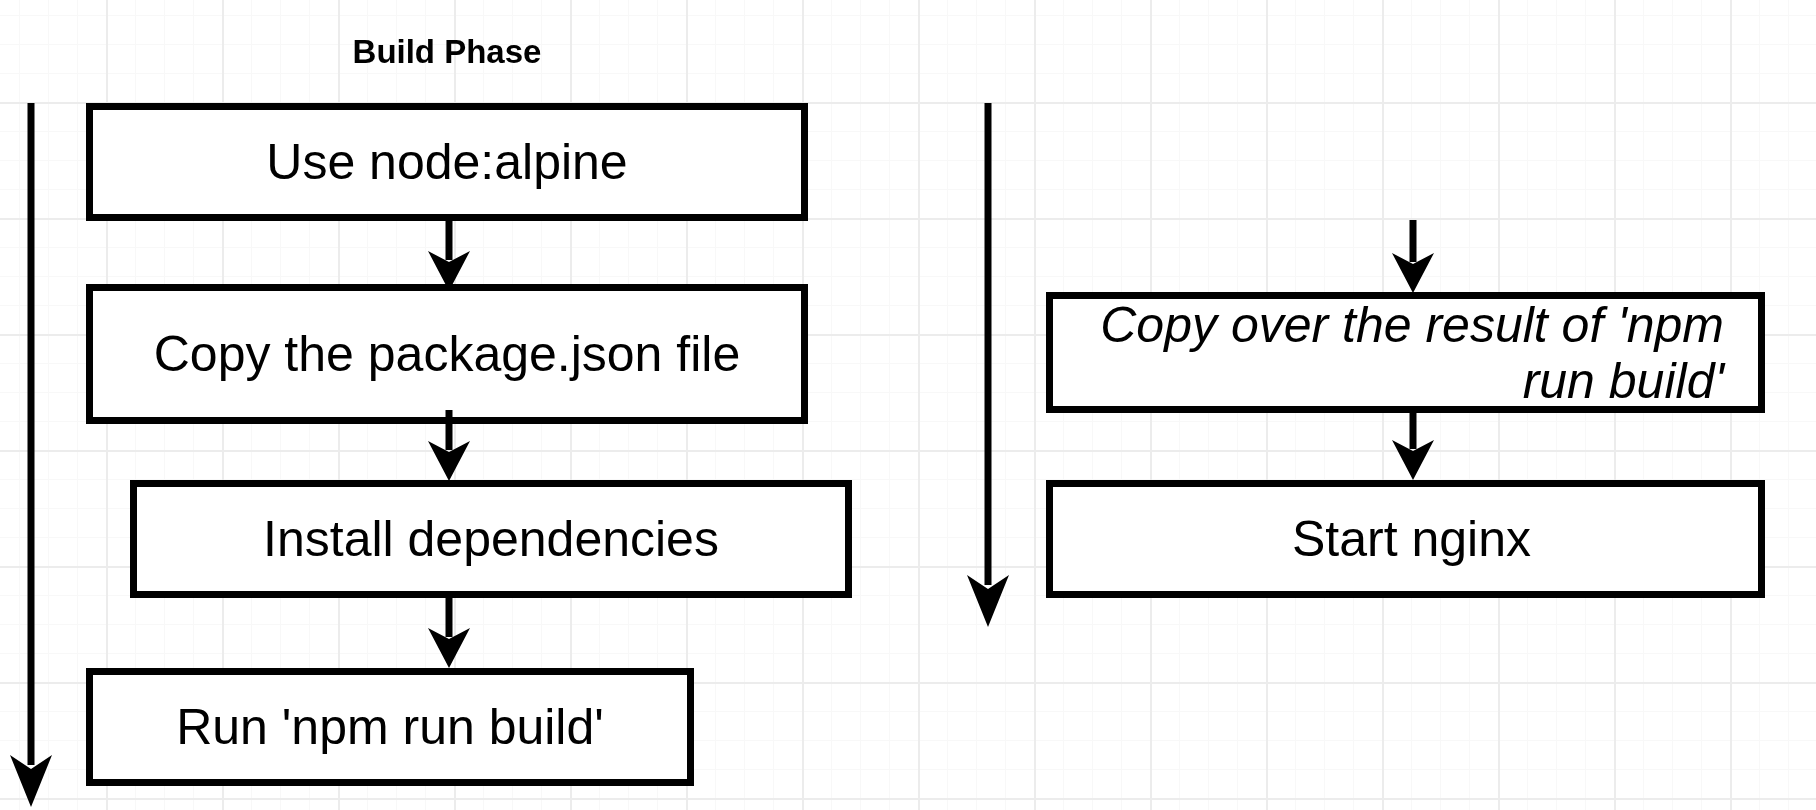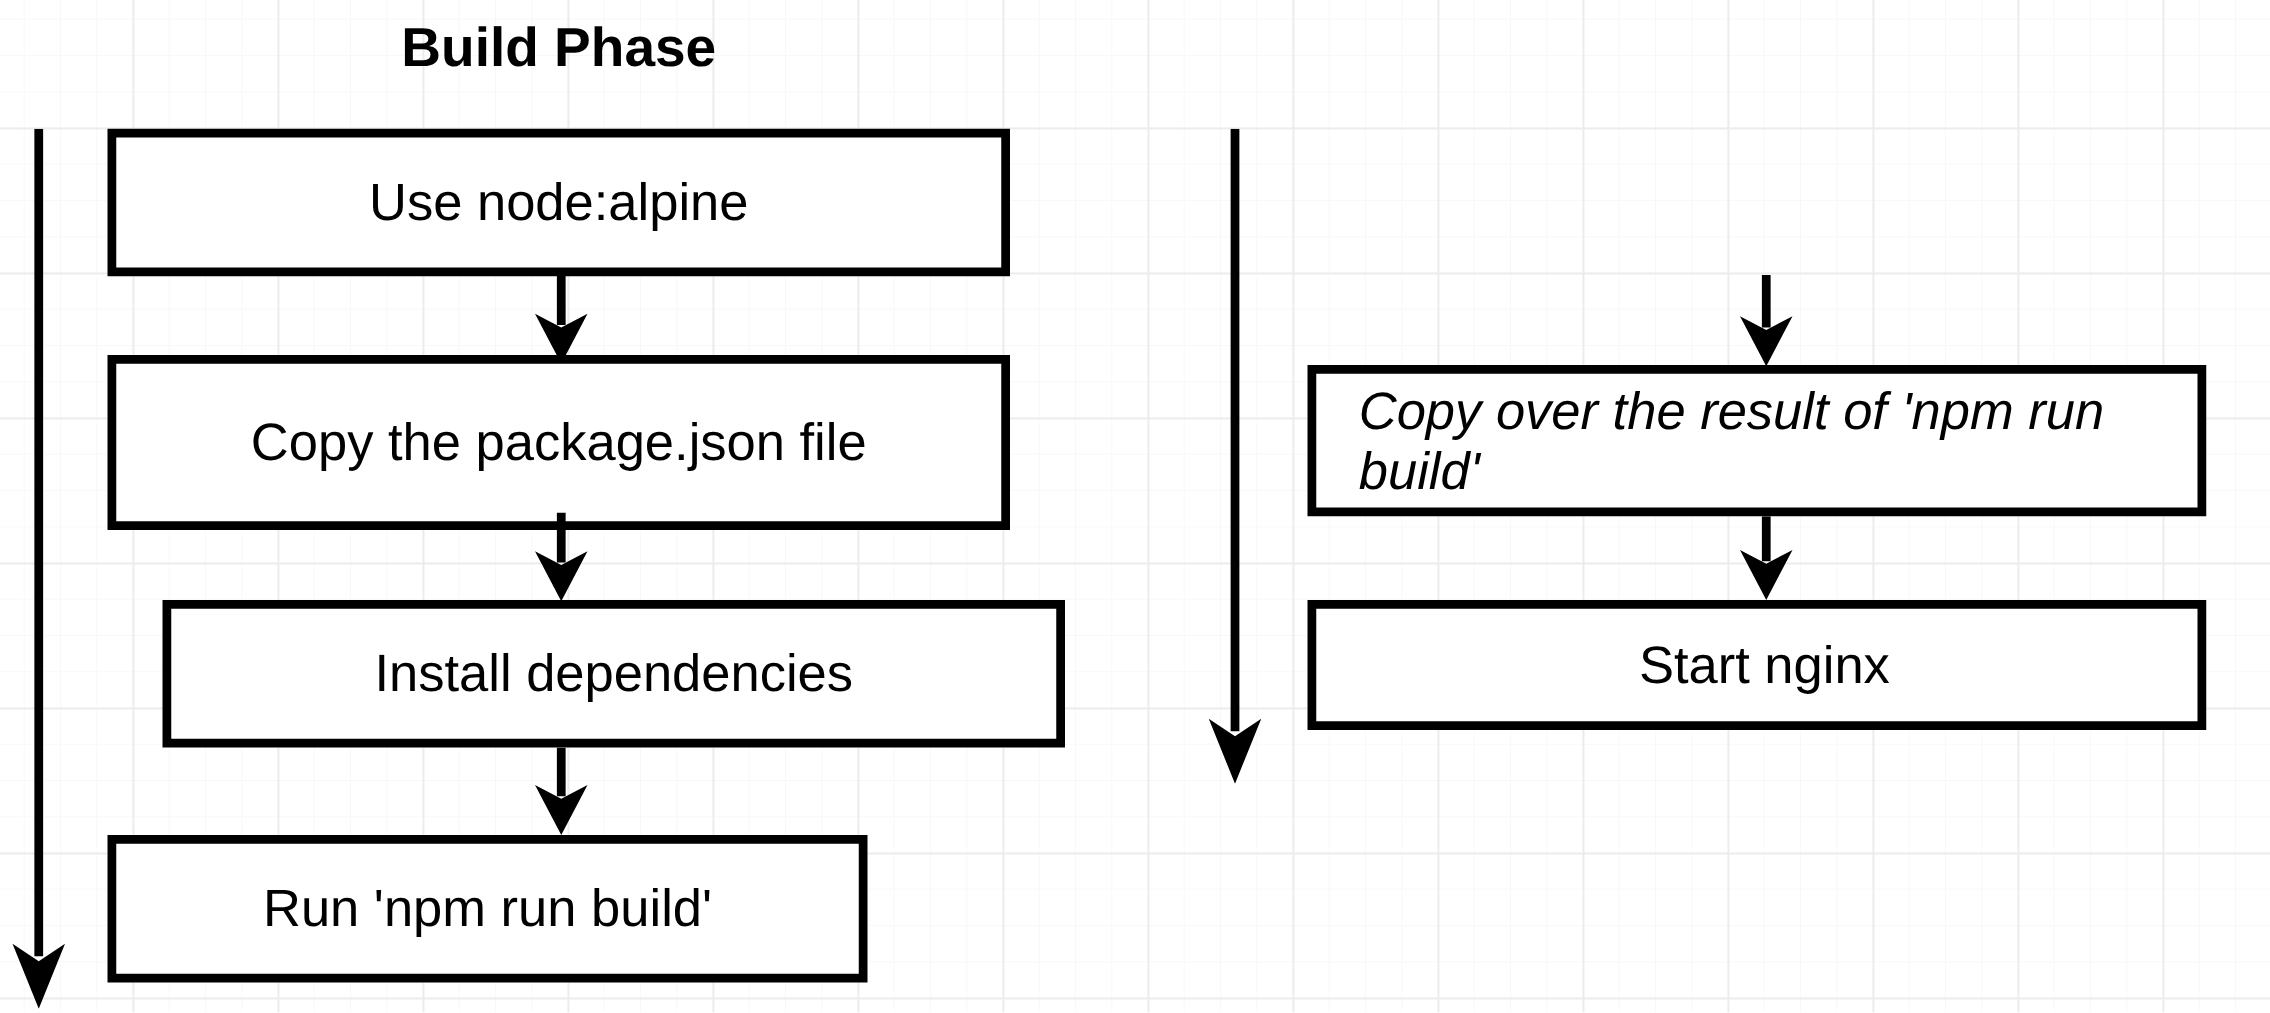--- a/index.html
+++ b/index.html
@@ -17,39 +17,39 @@
     background-image:
       linear-gradient(to right, #ececec 2px, transparent 2px),
       linear-gradient(to bottom, #ececec 2px, transparent 2px),
       linear-gradient(to right, #f8f8f8 1px, transparent 1px),
       linear-gradient(to bottom, #f8f8f8 1px, transparent 1px);
     background-size: 116px 116px, 116px 116px, 29px 29px, 29px 29px;
     background-position: -10px -14px, -10px -14px, -10px -14px, -10px -14px;
   }
   .col-title {
     position: absolute;
-    top: 9px;
+    top: 22px;
     height: 60px;
     display: flex;
     align-items: center;
     justify-content: center;
-    font-size: 44px;
+    font-size: 33px;
     font-weight: bold;
     letter-spacing: 0px;
     white-space: nowrap;
   }
   .step-box {
     position: absolute;
     background: #ffffff;
     border: 7px solid #000000;
     display: flex;
     align-items: center;
     justify-content: center;
-    text-align: left;
-    font-size: 42px;
+    text-align: right;
+    font-size: 50px;
     line-height: 1.12;
     padding: 0 34px;
   }
   .flow-arrow, .connector { position: absolute; }
   svg { display: block; }
 </style>
 </head>
 <body>
 
 <div class="canvas">
@@ -110,15 +110,15 @@
 
   <div class="step-box" style="left:1046px; top:292px; width:719px; height:121px;font-style:italic;">Copy over the result of 'npm run build'</div>
 
   <div class="connector" style="left:1388px; top:413px;">
     <svg width="50" height="67" viewBox="0 0 50 67">
       <line x1="25" y1="0" x2="25" y2="36" stroke="#000000" stroke-width="7"></line>
       <path d="M25,67 L4,27 L25,38 L46,27 Z" fill="#000000"></path>
     </svg>
   </div>
 
-  <div class="step-box" style="left:1046px; top:480px; width:719px; height:104px;padding-left:46px;">Start nginx</div>
+  <div class="step-box" style="left:1046px; top:480px; width:719px; height:118px;padding-left:46px;">Start nginx</div>
 
 </div>
 
 </body></html>

